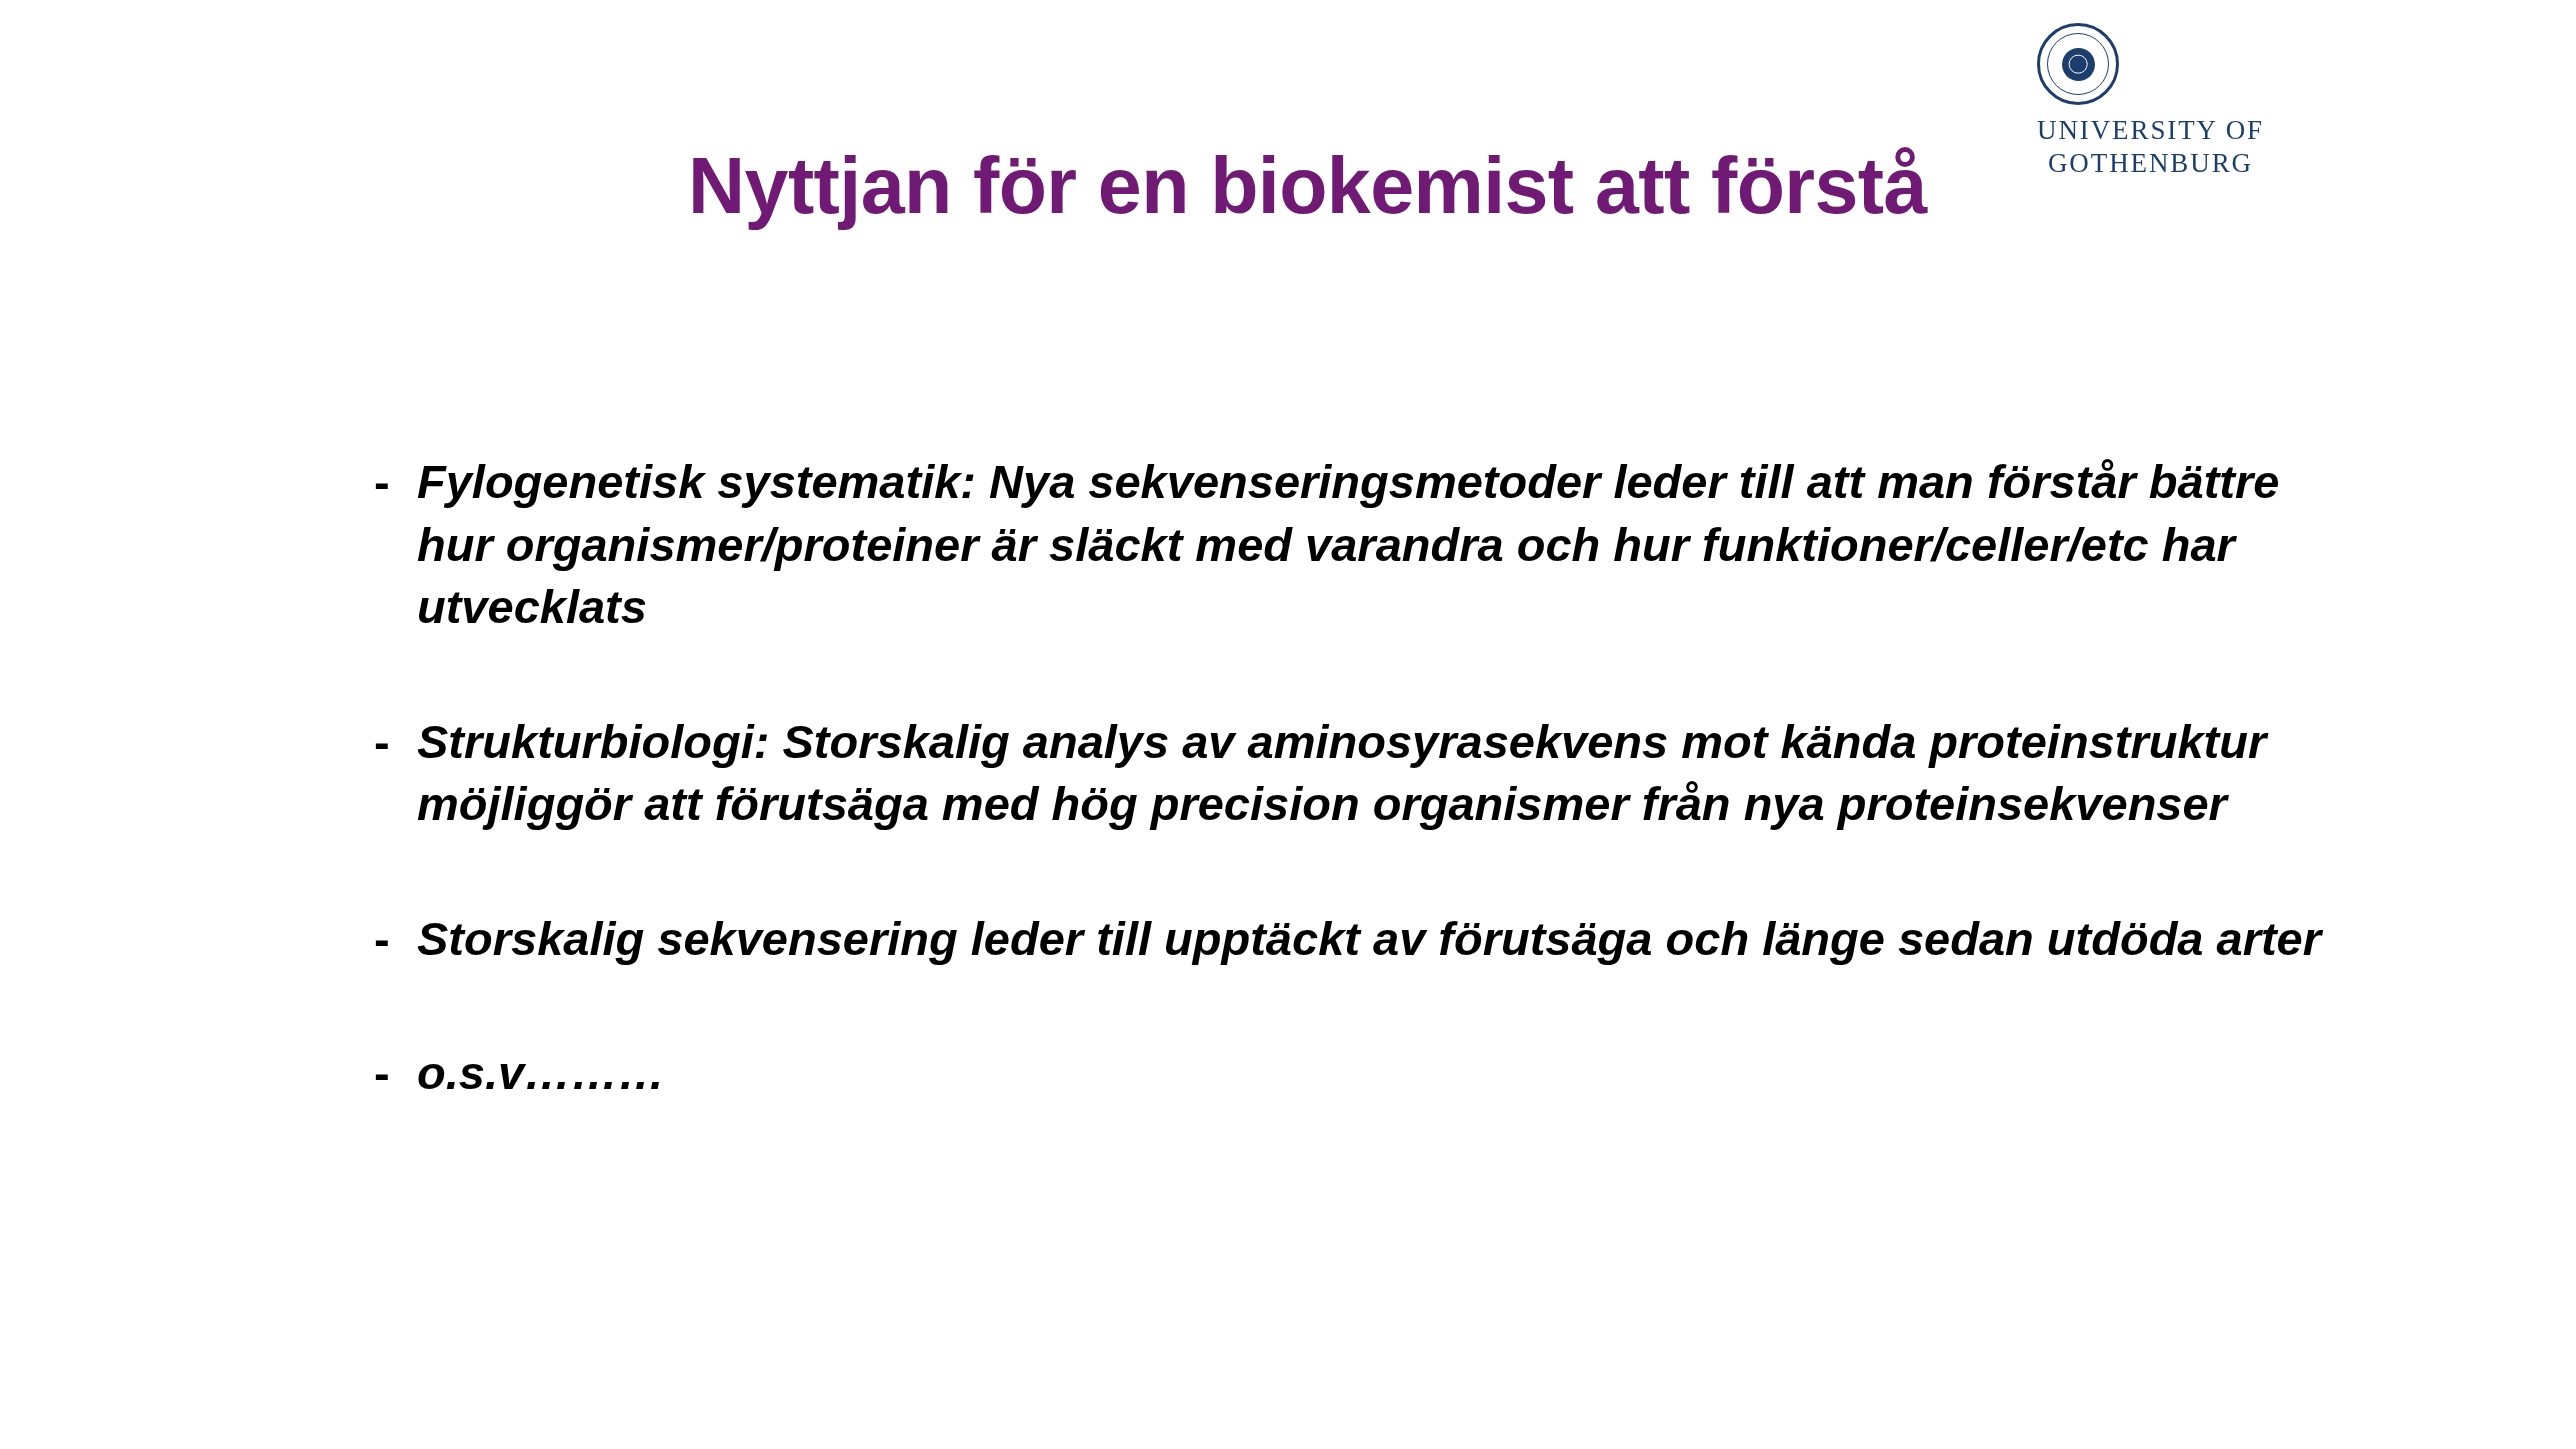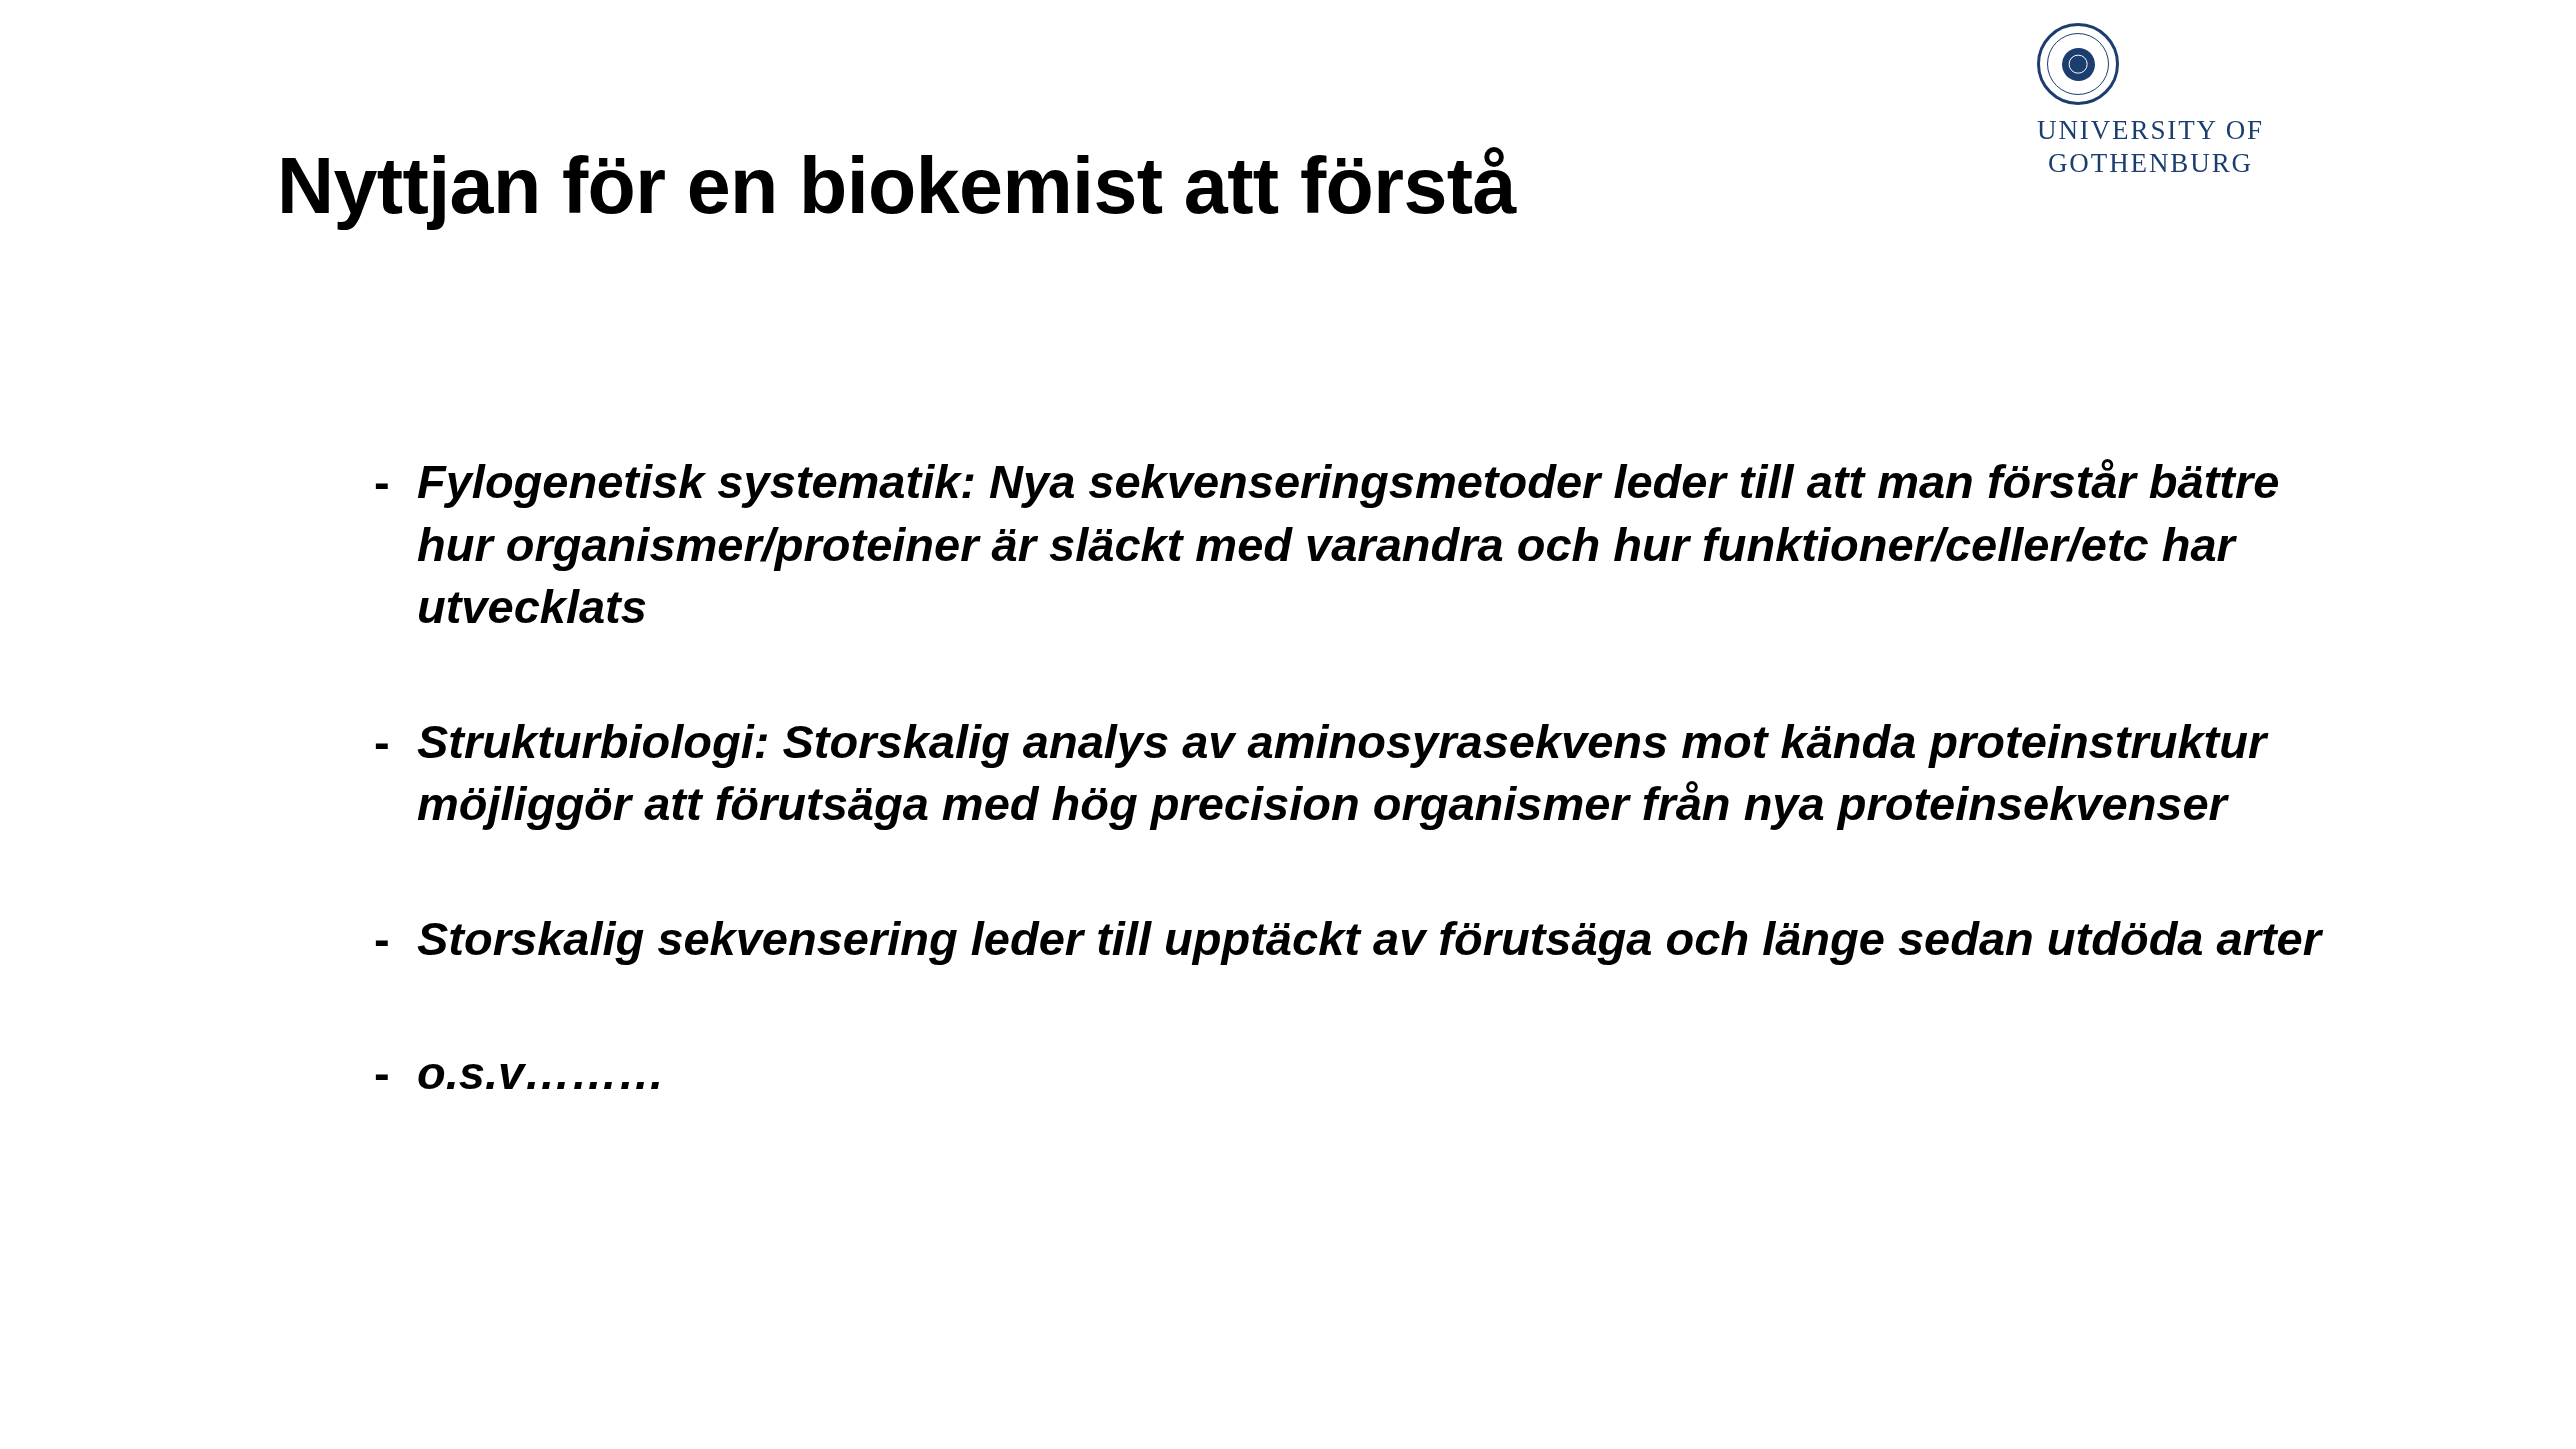--- a/index.html
+++ b/index.html
@@ -78,21 +78,22 @@
     font-weight: 400;
   }
   .logo-text div { white-space: nowrap; }
 
   
   .title {
     position: absolute;
     top: 77px;
     left: 277px;
     width: 2061px;
-    color: #000000;
+    text-align: center;
+    color: #701a75;
     font-size: 79px;
     font-weight: bold;
     line-height: 1.42;
     letter-spacing: -0.6px;
   }
   .title .line2 { display: block; }
 
   
   .bullets {
     position: absolute;

